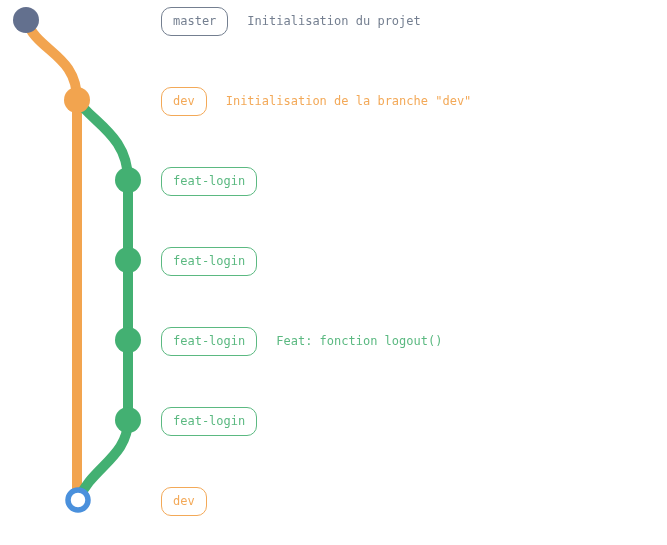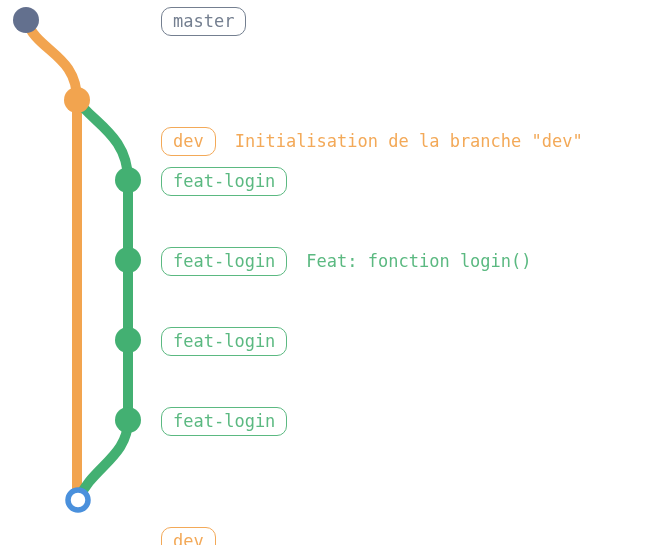--- a/index.html
+++ b/index.html
@@ -35,26 +35,26 @@
     stroke: var(--blue);
     stroke-width: 5.5;
   }
   .row {
     position: absolute;
     left: 161px;
     height: 30px;
     display: flex;
     align-items: center;
     gap: 19px;
-    font-size: 17px;
+    font-size: 12px;
     white-space: nowrap;
   }
   .row.gap-tight { gap: 9px; }
   .c-slate  { color: var(--slateText); }
-  .c-orange { color: var(--orangeText); margin-top: 40px; }
+  .c-orange { color: var(--orangeText); }
   .c-green  { color: var(--greenText); }
   .badge {
     display: inline-flex;
     align-items: center;
     height: 27px;
     padding: 0 11px;
     border: 1.5px solid currentColor;
     border-radius: 10px;
     line-height: 27px;
   }
@@ -77,38 +77,39 @@
     <circle class="fill-orange" cx="77" cy="100" r="13"></circle>
     <circle class="fill-green" cx="128" cy="180" r="13"></circle>
     <circle class="fill-green" cx="128" cy="260" r="13"></circle>
     <circle class="fill-green" cx="128" cy="340" r="13"></circle>
     <circle class="fill-green" cx="128" cy="420" r="13"></circle>
     <circle class="merge-dot" cx="78" cy="500" r="10"></circle>
   </svg>
 
   <div class="row c-slate" style="top:6px">
     <span class="badge">master</span>
+    <span class="msg">Initialisation du projet</span>
   </div>
 
   <div class="row c-orange" style="top:86px">
     <span class="badge">dev</span>
     <span class="msg">Initialisation de la branche "dev"</span>
   </div>
 
   <div class="row c-green" style="top:166px">
     <span class="badge">feat-login</span>
   </div>
 
   <div class="row c-green" style="top:246px">
     <span class="badge">feat-login</span>
-    <span class="msg">Feat: fonction login()</span>
   </div>
 
   <div class="row c-green" style="top:326px">
     <span class="badge">feat-login</span>
+    <span class="msg">Feat: fonction logout()</span>
   </div>
 
   <div class="row c-green" style="top:406px">
     <span class="badge">feat-login</span>
   </div>
 
   <div class="row c-orange gap-tight" style="top:486px">
     <span class="badge">dev</span>
   </div>
 

